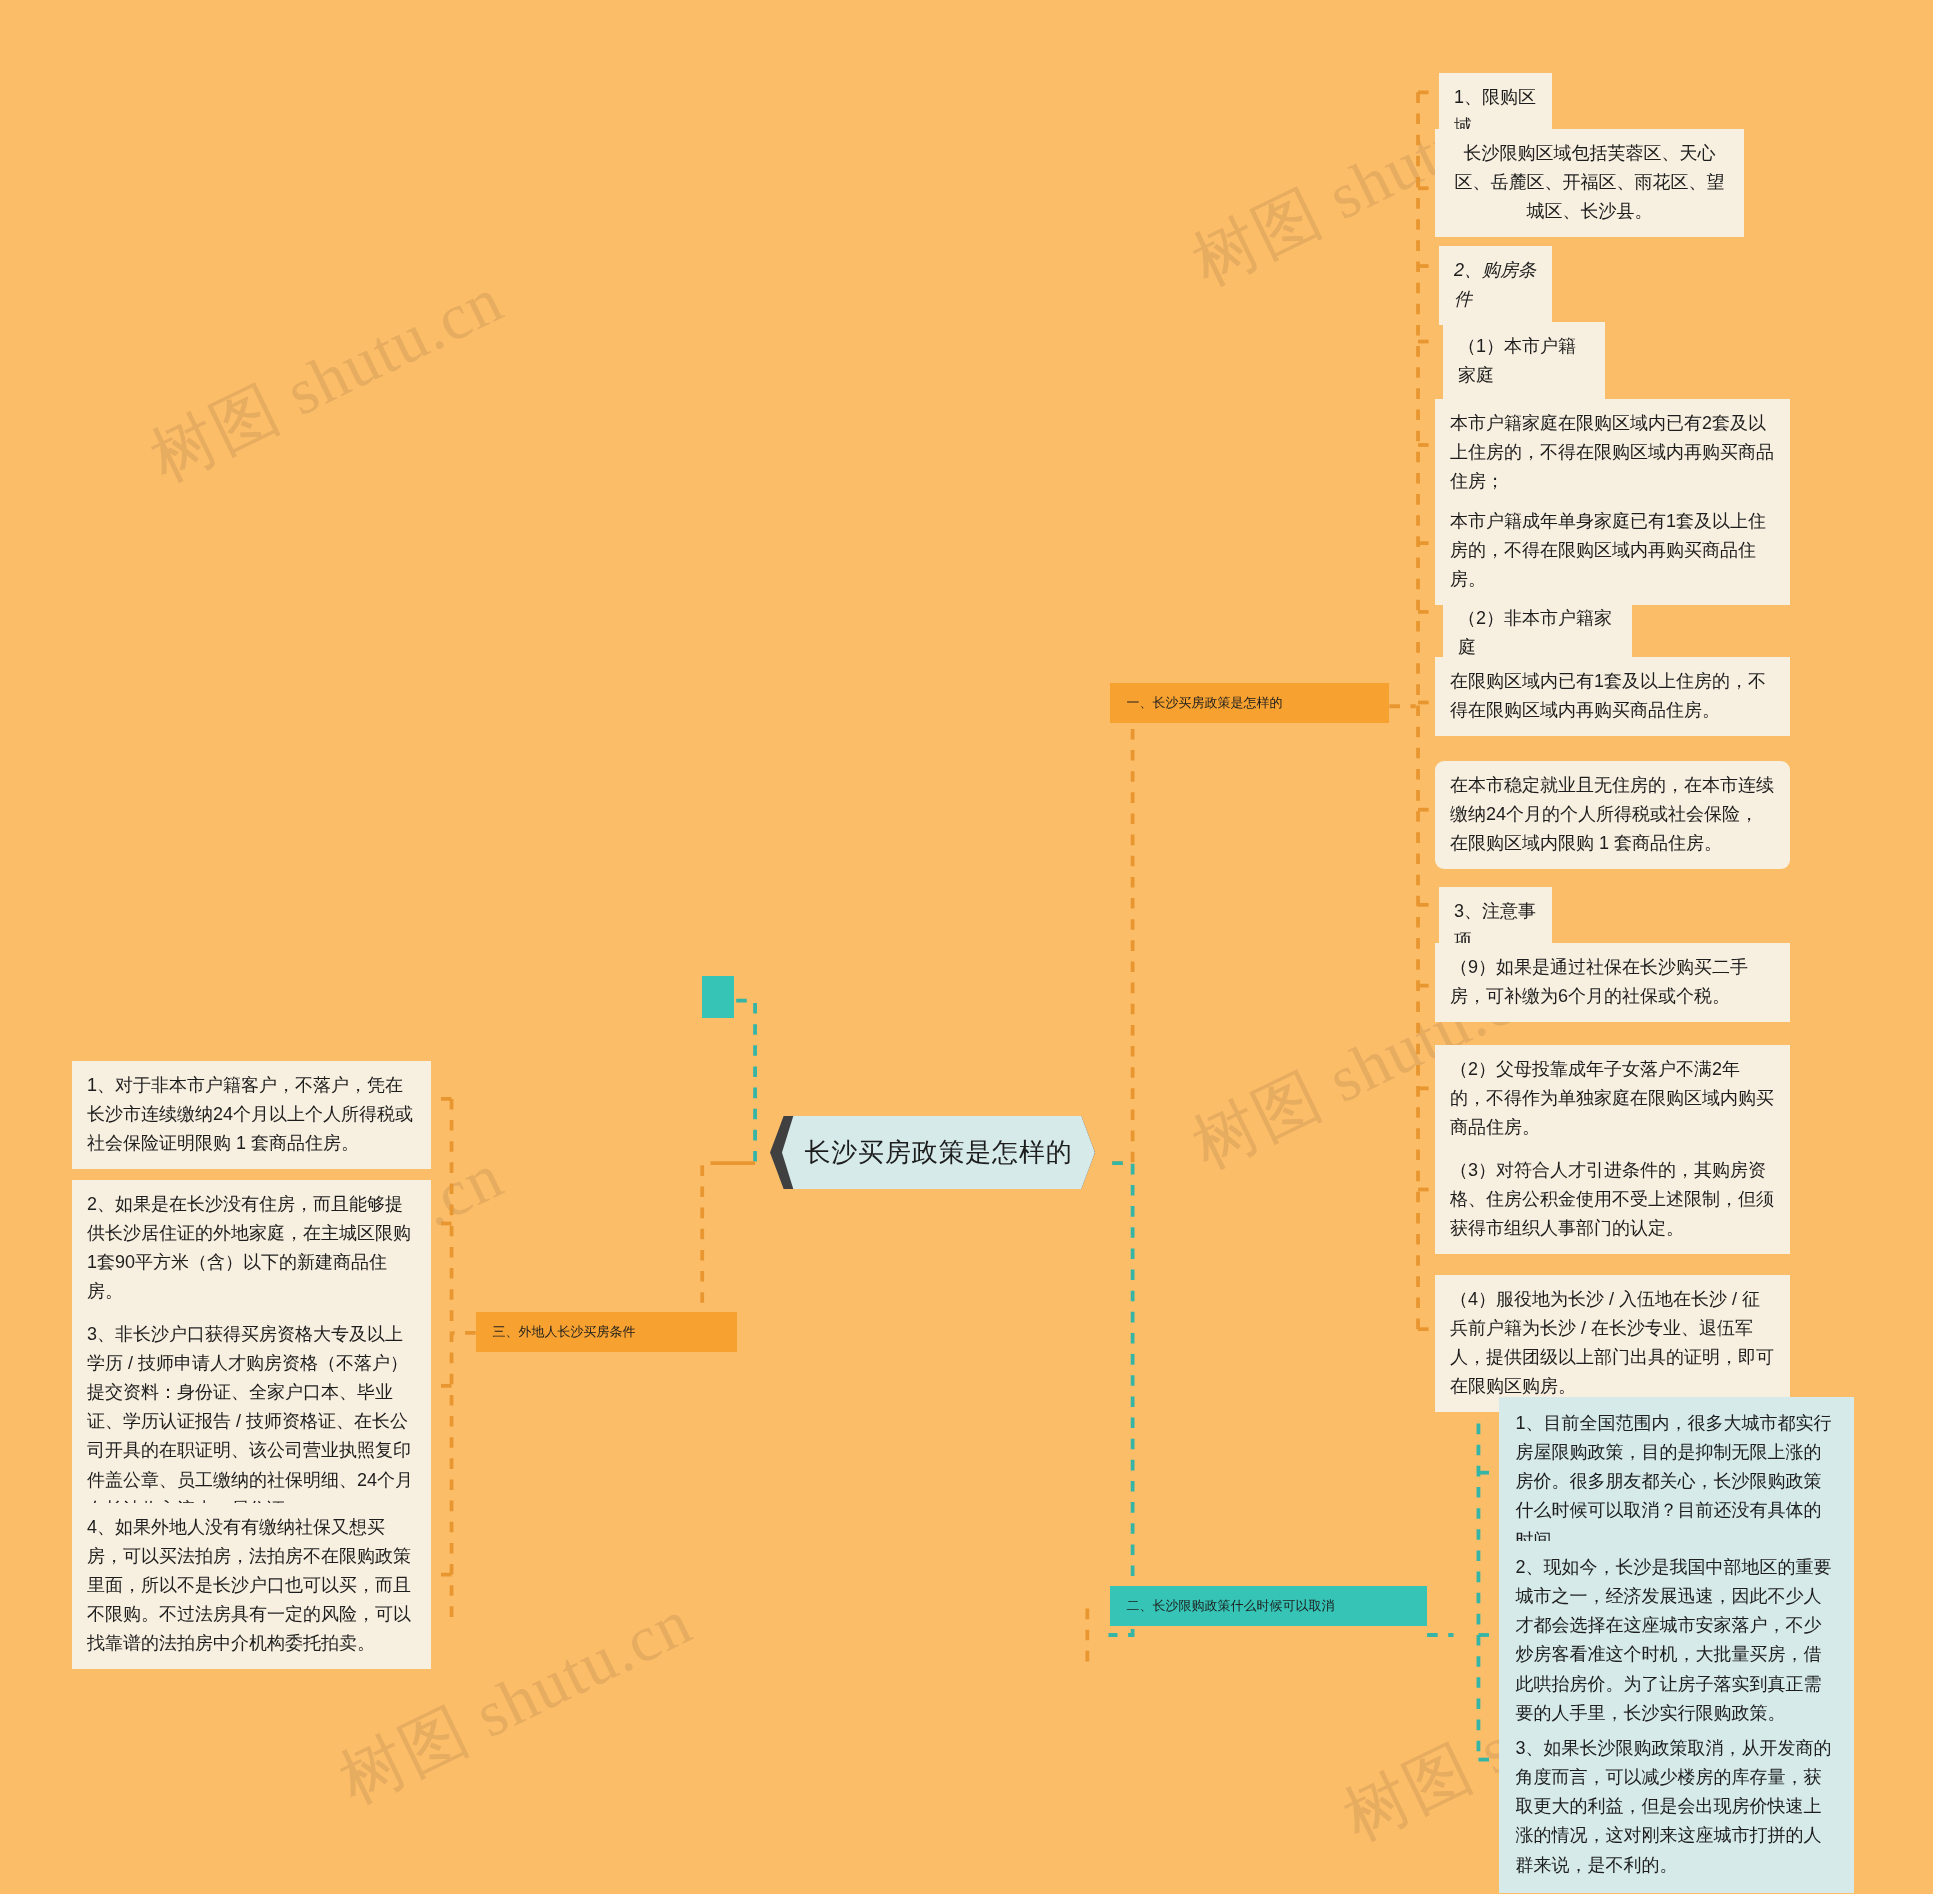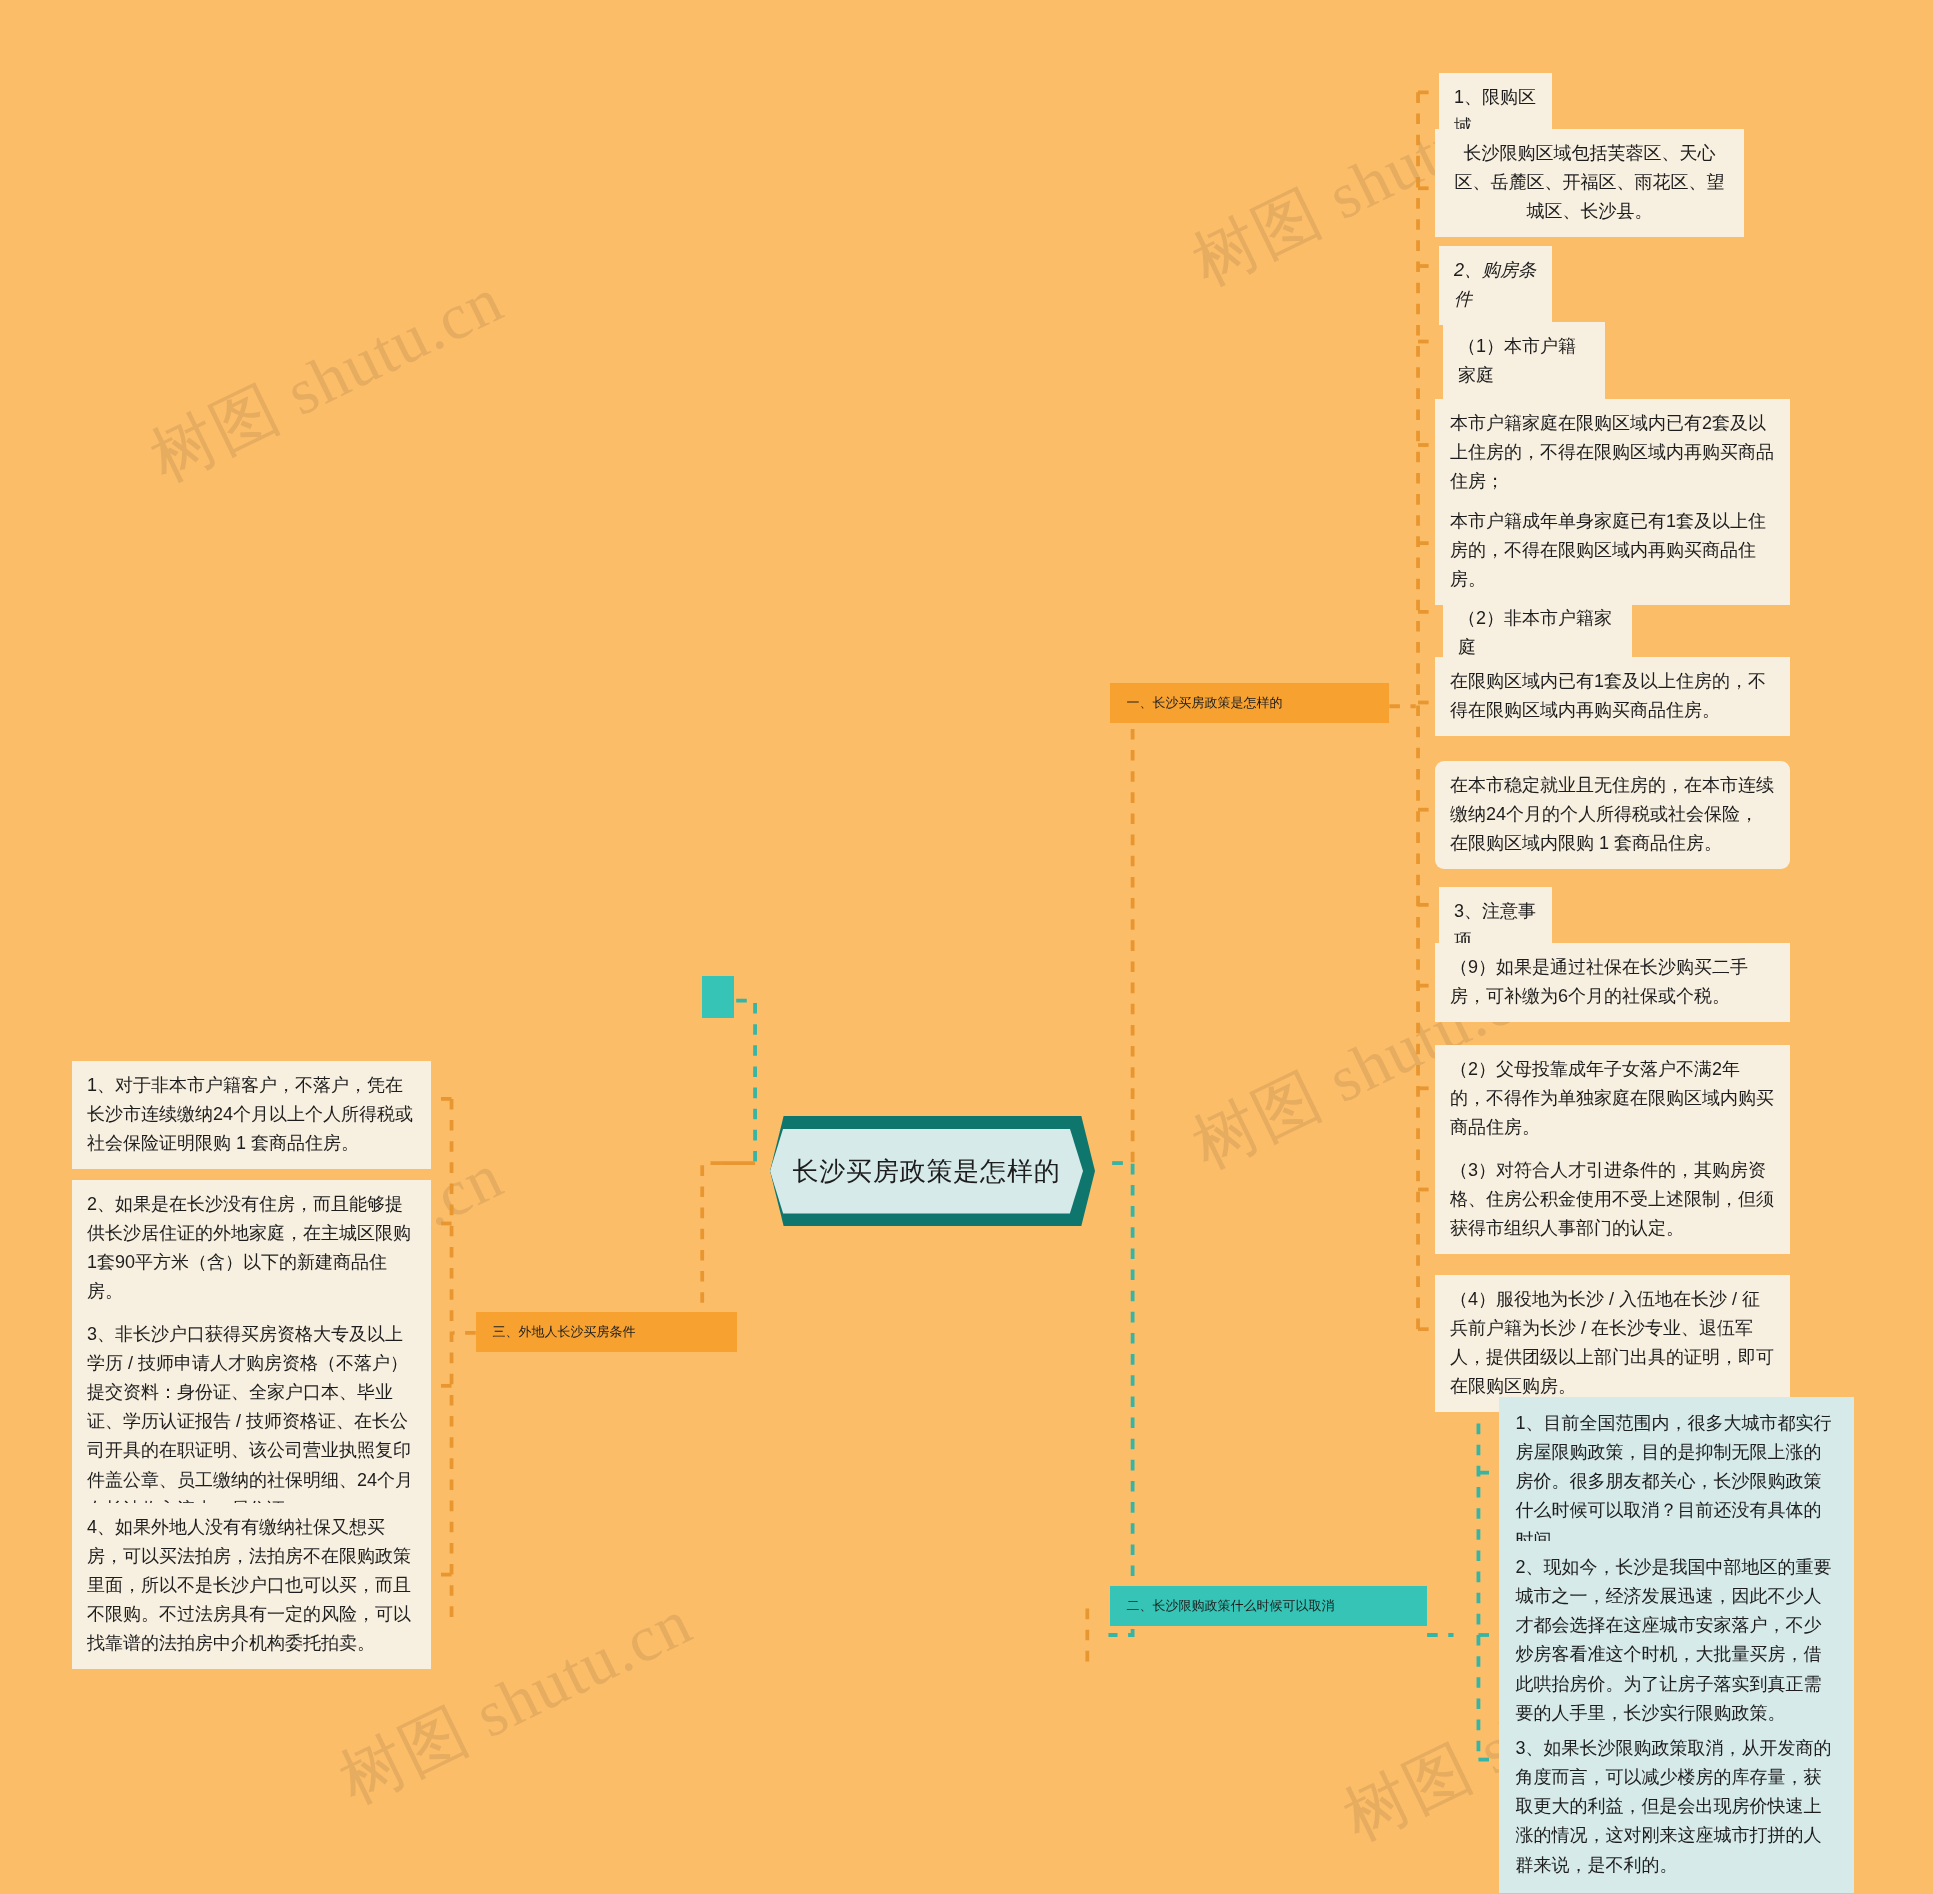--- a/index.html
+++ b/index.html
@@ -64,24 +64,24 @@
   .branch-teal{
     background:#35c4b5;
     padding:9px 16.6px 9.8px 16.6px;
     font-size:13px;
     color:#1d1d1d;
   }
 
   
   .root{
     position:absolute;
-    width:325px;height:110px;
-    background:#0f766e;
+    width:325px;height:73px;
+    background:#404040;
     clip-path:polygon(4.2% 0%, 95.8% 0%, 100% 50%, 95.8% 100%, 4.2% 100%, 0% 50%);
-    display:flex;align-items:center;justify-content:flex-start;
+    display:flex;align-items:center;justify-content:flex-end;
   }
   .root-inner{
     width:313px;height:85px;
     background:#d6eaea;
     clip-path:polygon(4.2% 0%, 95.8% 0%, 100% 50%, 95.8% 100%, 4.2% 100%, 0% 50%);
     display:flex;align-items:center;justify-content:center;
     font-size:26px;color:#1d1d1d;letter-spacing:0.8px;
   }
 
   

